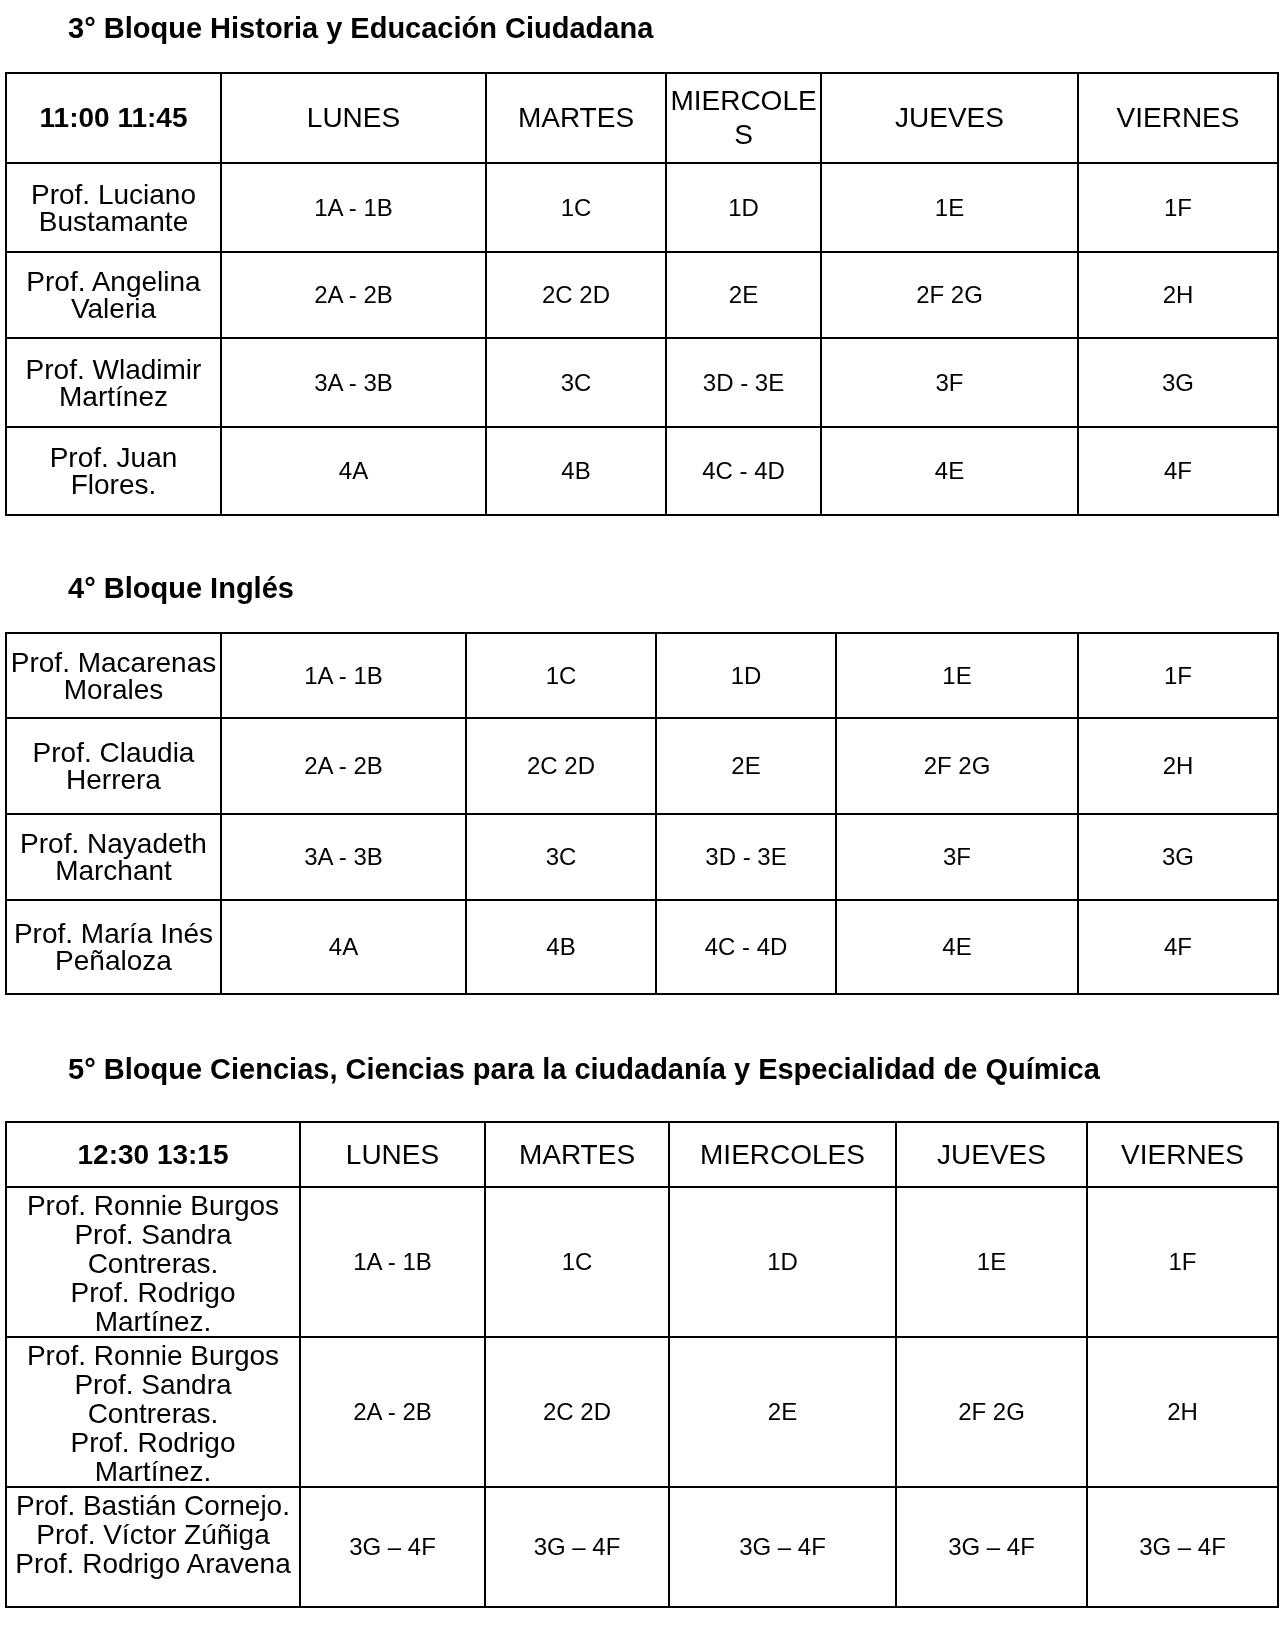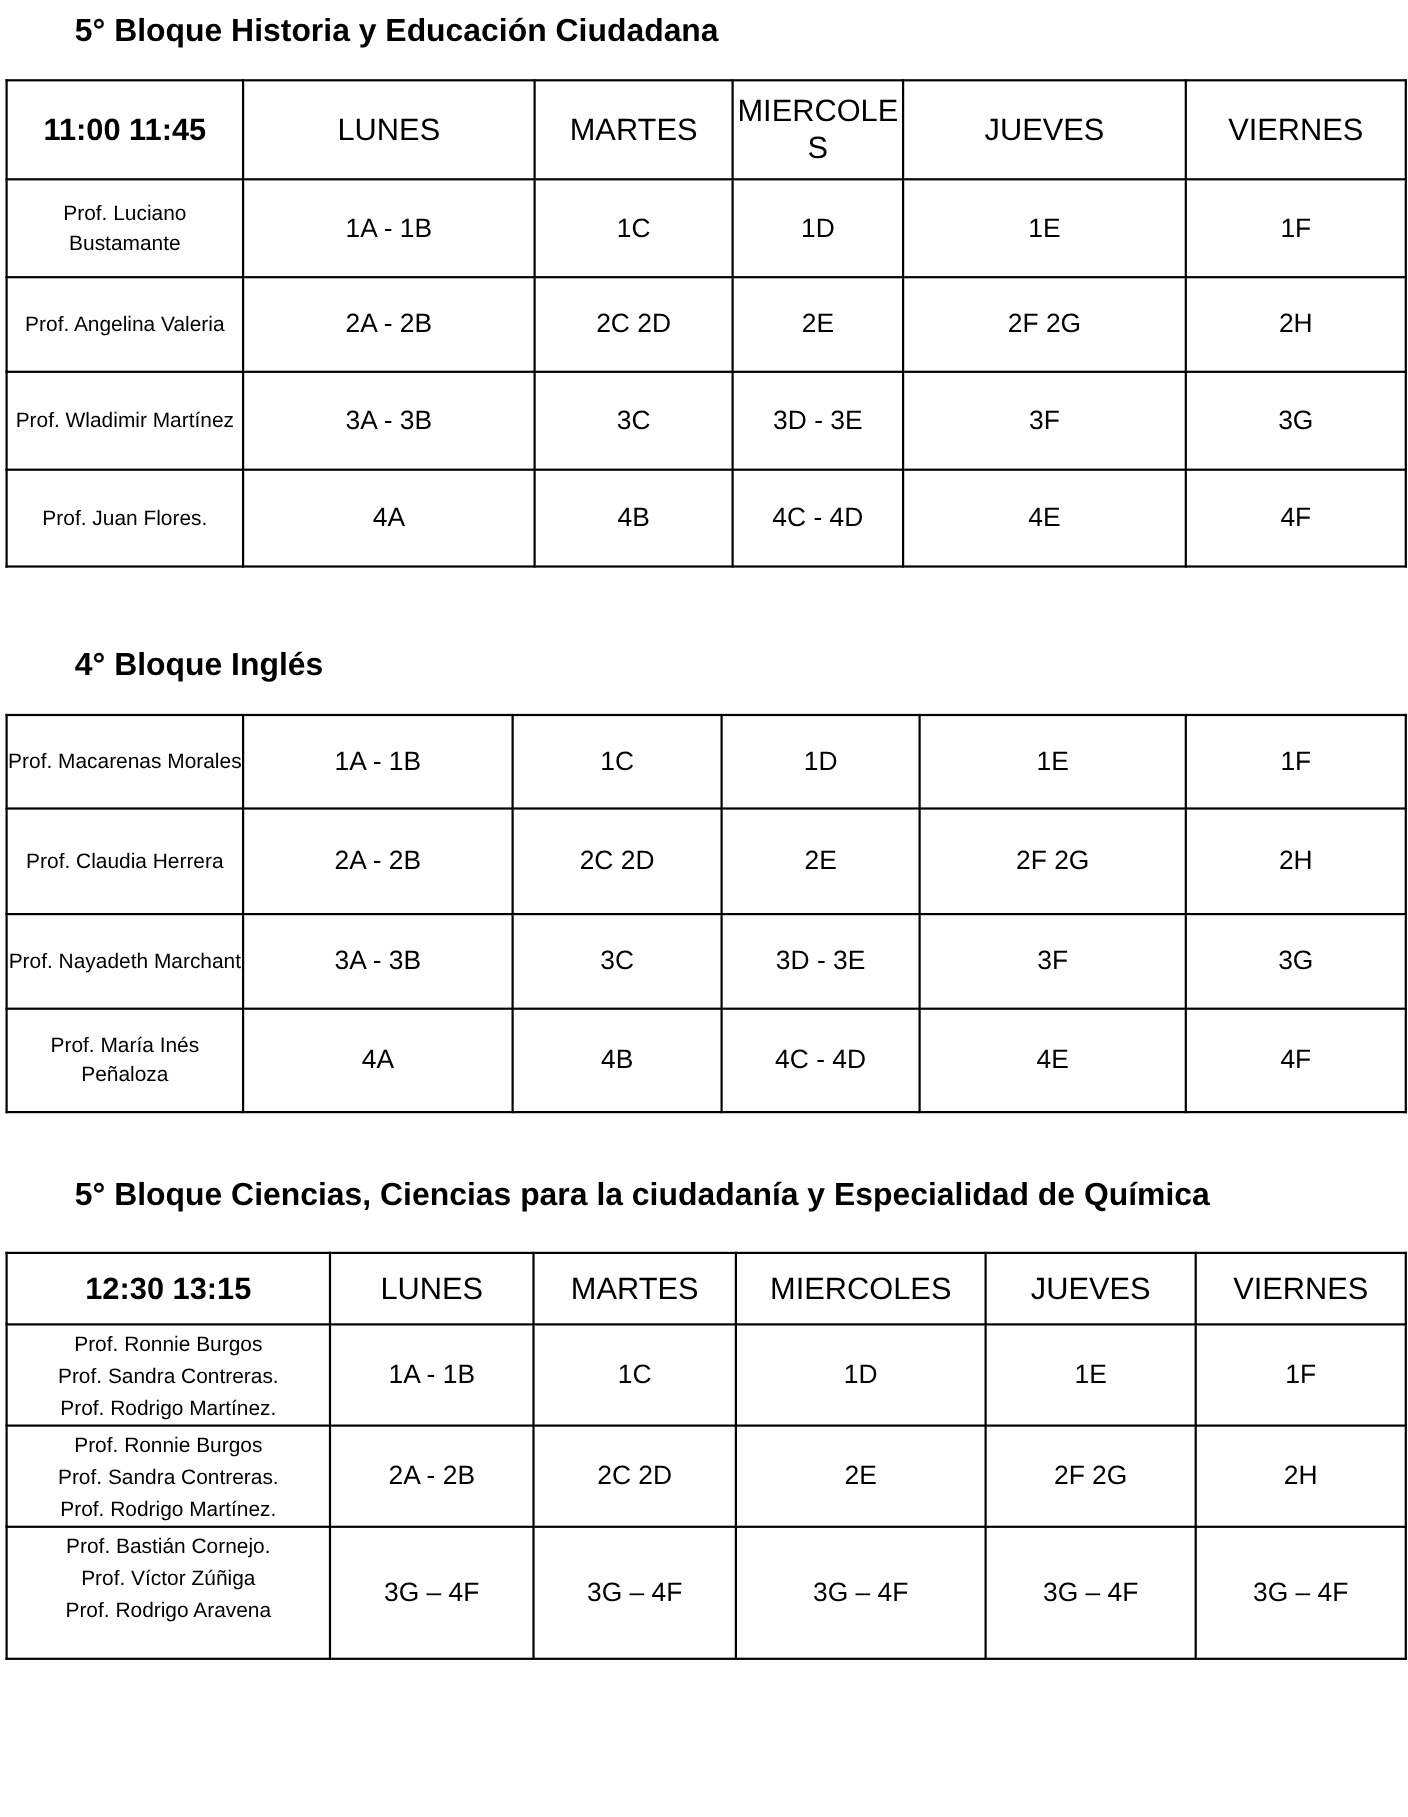--- a/index.html
+++ b/index.html
@@ -14,21 +14,21 @@
     color: #000000;
     font-family: "Liberation Sans", "DejaVu Sans", sans-serif;
   }
   .sec-title {
     font-weight: bold;
     font-size: 29px;
     line-height: 36px;
     white-space: nowrap;
   }
   #title-1 { margin: 10px 0 0 68px; }
-  #title-2 { margin: 71px 0 0 68px; }
+  #title-2 { margin: 54px 0 0 68px; }
   #title-3 { margin: 56px 0 16px 68px; }
 
   table.schedule {
     border-collapse: collapse;
     table-layout: fixed;
     width: 1272px;
     border: 2px solid #f9a8d4;
   }
   #table-1 { margin: 26px 0 0 5px; }
   #table-2 { margin: 26px 0 0 5px; }
@@ -46,41 +46,41 @@
     font-size: 28px;
   }
   td.day {
     font-size: 28px;
     line-height: 34px;
   }
   td.day.wrap {
     word-break: break-all;
   }
   td.teacher {
-    font-size: 19px;
+    font-size: 28px;
     line-height: 27px;
     padding: 0 6px;
   }
   td.teacher.left {
     text-align: center;
     vertical-align: top;
     line-height: 29px;
     padding: 3px 6px 0 6px;
   }
   td.val {
     font-size: 24px;
   }
 </style>
 </head>
 <body>
 
 <div>
 
   <div>
-    <div class="sec-title" id="title-1">5° Bloque Historia y Educación Ciudadana</div>
+    <div class="sec-title" id="title-1">3° Bloque Historia y Educación Ciudadana</div>
     <table class="schedule" id="table-1">
       <colgroup>
         <col style="width:215px">
           <col style="width:265px">
           <col style="width:180px">
         <col style="width:155px">
           <col style="width:257px">
           <col style="width:200px">
       </colgroup>
       <tbody>

